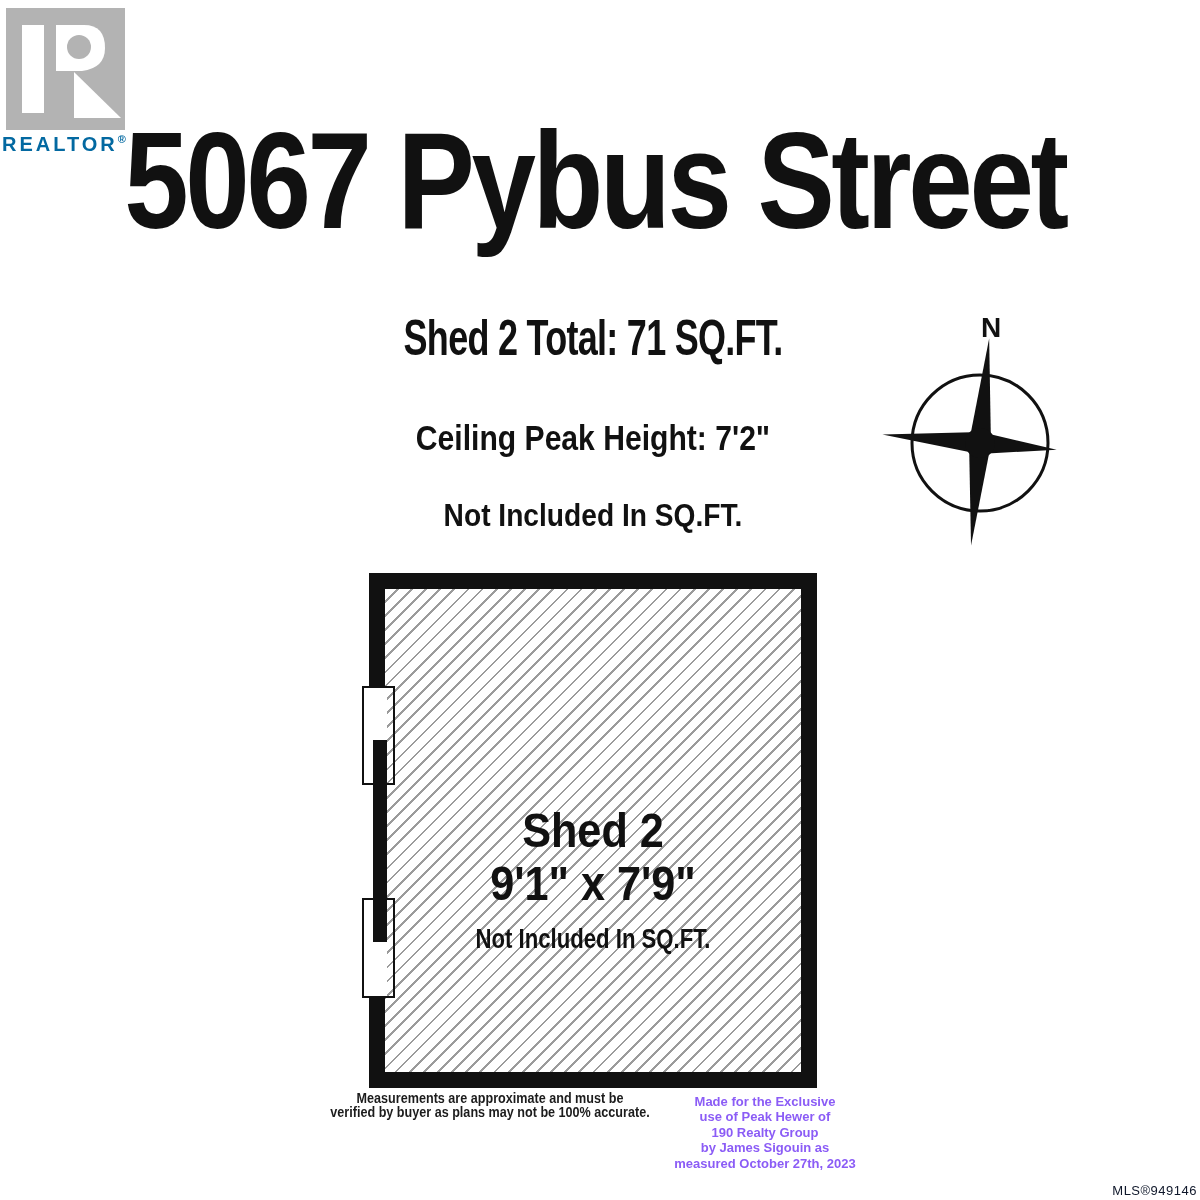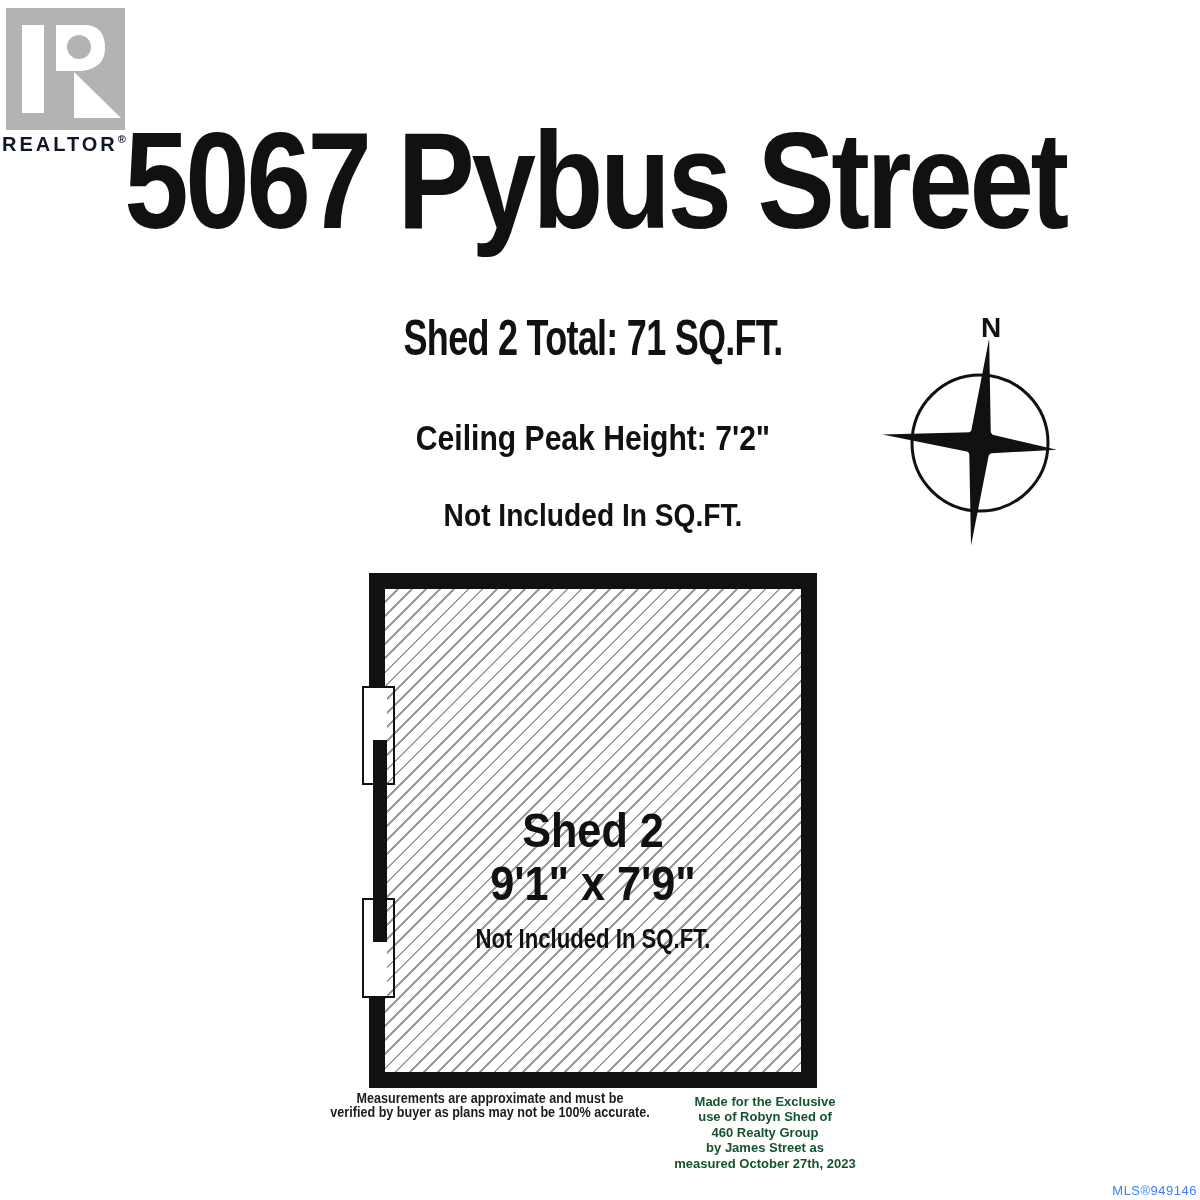--- a/index.html
+++ b/index.html
@@ -8,21 +8,21 @@
     font-family:"Liberation Sans", sans-serif;color:#111;overflow:hidden;
   }
   .abs{position:absolute;}
   .nowrap{white-space:nowrap;}
   .ctr{text-align:center;}
 
   
   #logo{left:6px;top:8px;width:119px;height:122px;}
   #wordmark{
     left:2px;top:134px;width:150px;font-size:20px;font-weight:bold;
-    letter-spacing:3px;color:#0f172a;line-height:1;
+    letter-spacing:3px;color:#0369a1;line-height:1;
   }
   #wordmark sup{font-size:11px;letter-spacing:0;}
 
   
   #title{
     left:0;width:1190px;top:111px;font-size:138px;font-weight:bold;
     letter-spacing:-4px;line-height:1;transform:scaleX(0.84);
   }
   #sub-total{
     left:0;width:1186px;top:313px;font-size:50px;font-weight:bold;
@@ -59,23 +59,23 @@
   #room-dims{font-size:48px;font-weight:bold;line-height:56px;transform:scaleX(0.9);}
   #room-note{font-size:27px;font-weight:bold;line-height:27px;margin-top:14px;transform:scaleX(0.82);}
 
   
   #disclaimer{
     left:290px;top:1091px;width:400px;font-size:15px;font-weight:bold;
     line-height:14px;transform:scaleX(0.84);color:#1c1c1c;
   }
   #attribution{
     left:640px;top:1094px;width:250px;font-size:13px;font-weight:bold;
-    line-height:15.4px;color:#14532d;
+    line-height:15.4px;color:#8b5cf6;
   }
-  #mls{right:3px;top:1183px;font-size:13px;color:#3b82f6;letter-spacing:0.5px;}
+  #mls{right:3px;top:1183px;font-size:13px;color:#0f172a;letter-spacing:0.5px;}
 </style>
 </head>
 <body>
 
 <svg id="logo" class="abs" viewBox="0 0 119 122" xmlns="http://www.w3.org/2000/svg">
   <rect x="0" y="0" width="119" height="122" fill="#b3b3b3"></rect>
   <rect x="16" y="17" width="22" height="88" fill="#ffffff"></rect>
   <path d="M50 17 H78 Q99 17 99 40 Q99 60 76 63 H50 Z" fill="#ffffff"></path>
   <circle cx="73" cy="39" r="12" fill="#b3b3b3"></circle>
   <path d="M50 66 L99 66 L50 66 Z" fill="#ffffff"></path>
@@ -111,19 +111,19 @@
   <div id="room-note" class="nowrap">Not Included In SQ.FT.</div>
 </div>
 
 <div id="disclaimer" class="abs ctr">
   <div>Measurements are approximate and must be</div>
   <div>verified by buyer as plans may not be 100% accurate.</div>
 </div>
 
 <div id="attribution" class="abs ctr">
   <div>Made for the Exclusive</div>
-  <div>use of Robyn Shed of</div>
-  <div>460 Realty Group</div>
-  <div>by James Street as</div>
+  <div>use of Peak Hewer of</div>
+  <div>190 Realty Group</div>
+  <div>by James Sigouin as</div>
   <div>measured October 27th, 2023</div>
 </div>
 
 <div id="mls" class="abs nowrap">MLS®949146</div>
 
 </body></html>

